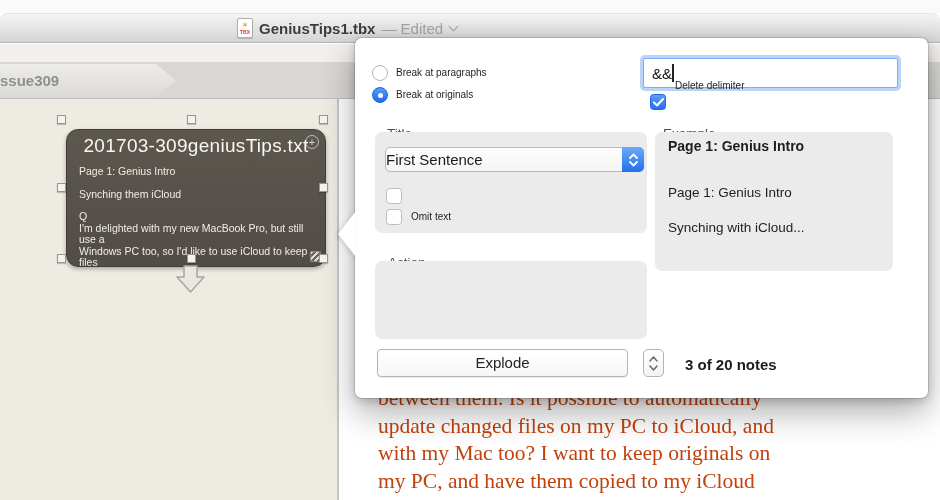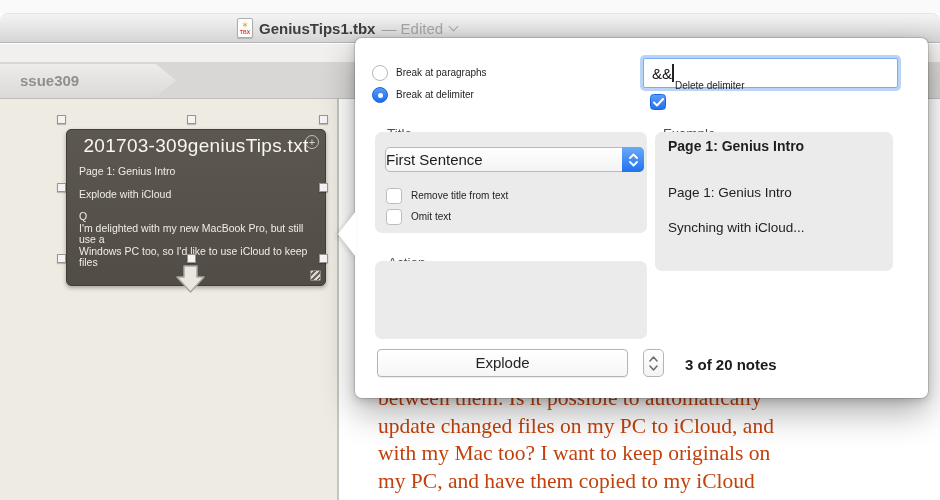--- a/index.html
+++ b/index.html
@@ -25,32 +25,32 @@
     border-right:1.8px solid #a4a4a4; border-bottom:1.8px solid #a4a4a4; transform:rotate(45deg); }
 
   
   .upper-strip { position:absolute; left:0; top:44px; width:940px; height:18px; background:#f1f0ee; }
   .tabbar { position:absolute; left:0; top:62px; width:940px; height:37px; background:#d8d7d5;
     border-bottom:1px solid #c0bfbd; }
   .tab { position:absolute; left:-16px; top:2px; height:33px; width:192px;
     background:linear-gradient(#edecea,#dbdad8);
     clip-path:polygon(0 0, calc(100% - 20px) 0, 100% 50%, calc(100% - 20px) 100%, 0 100%);
     filter:drop-shadow(1px 0 1px rgba(0,0,0,0.28)); display:flex; align-items:center; }
-  .tab-label { margin-left:36px; font-size:15px; font-weight:700; color:#8f8f8d; }
+  .tab-label { margin-left:16px; font-size:15px; font-weight:700; color:#8f8f8d; }
 
   
   .map-pane { position:absolute; left:0; top:99px; width:338px; height:401px; background:#edebe2; }
   .splitter { position:absolute; left:337px; top:99px; width:2px; height:401px; background:#c6c5c2; }
   .text-pane { position:absolute; left:339px; top:99px; width:601px; height:401px; background:#fff; }
   .serif-text { position:absolute; left:39px; top:286px; width:470px;
     font-family:"Liberation Serif","DejaVu Serif",serif; font-size:21.5px; line-height:27.6px; color:#c2410c; }
 
   
-  .note { position:absolute; left:66px; top:129px; width:260px; height:157px;
-    background:linear-gradient(#5c574f,#514c45); border:1px solid #423e37; border-radius:5px;
+  .note { position:absolute; left:66px; top:129px; width:260px; height:138px;
+    background:linear-gradient(#5c574f,#514c45); border:1px solid #423e37; border-radius:12px;
     box-shadow:0 2px 4px rgba(0,0,0,0.3); color:#f2efe8; z-index:2; }
   .note-title { text-align:center; margin-top:5px; font-size:19px; font-weight:400;
     letter-spacing:0.3px; color:#faf7f0; }
   .note-plus { position:absolute; right:6px; top:5px; width:14px; height:14px;
     border:1px solid rgba(255,255,255,0.6); border-radius:50%; color:rgba(255,255,255,0.75);
     font-size:11px; line-height:12px; text-align:center; }
   .note-body { padding:0 12px; font-size:10.5px; line-height:11.5px; color:#f0ede6; }
   .nb-m1 { margin-top:9px; } .nb-m2 { margin-top:11px; }
   .note-resize { position:absolute; right:4px; bottom:4px; width:11px; height:11px;
     border:1px solid #8a857d; border-radius:1px;
@@ -134,21 +134,21 @@
       <div>with my Mac too? I want to keep originals on</div>
       <div>my PC, and have them copied to my iCloud</div>
     </div>
   </div>
 
   <div class="note">
     <div class="note-title">201703-309geniusTips.txt</div>
     <div class="note-plus">+</div>
     <div class="note-body">
       <div class="nb-m1">Page 1: Genius Intro</div>
-      <div class="nb-m2">Explode with iCloud</div>
+      <div class="nb-m2">Synching them iCloud</div>
       <div class="nb-m2">Q</div>
       <div>I'm delighted with my new MacBook Pro, but still use a</div>
       <div>Windows PC too, so I'd like to use iCloud to keep files</div>
     </div>
     <div class="note-resize"></div>
   </div>
 
   <div class="handle" style="left:57px;top:115px;"></div>
   <div class="handle" style="left:187px;top:115px;"></div>
   <div class="handle" style="left:319px;top:115px;"></div>
@@ -168,21 +168,21 @@
     <svg width="18" height="46" viewBox="0 0 18 46">
         <polygon points="18,0 0,23 18,46" fill="#ffffff"></polygon>
       </svg>
   </div>
 
   <div class="popover">
 
     <div class="pp radio" style="left:17px;top:27px;"></div>
     <div class="pp lbl" style="left:41px;top:27px;">Break at paragraphs</div>
     <div class="pp radio on" style="left:17px;top:49px;"></div>
-    <div class="pp lbl" style="left:41px;top:49px;">Break at delimiter</div>
+    <div class="pp lbl" style="left:41px;top:49px;">Break at originals</div>
 
     <input class="pp delim-input" value="&amp;&amp;" style="">
     <div class="pp caret"></div>
 
     <div class="pp cb on" style="left:295px;top:56px;">
       <svg width="11" height="9" viewBox="0 0 11 9">
           <path d="M1,4.5 L4,7.5 L10,1" stroke="#fff" stroke-width="2" fill="none" stroke-linecap="round" stroke-linejoin="round"></path>
         </svg>
     </div>
     <div class="pp lbl" style="left:320px;top:40px;">Delete delimiter</div>
@@ -192,21 +192,20 @@
     <div class="pp select">
       <span>First Sentence</span>
       <span class="select-cap">
         <svg width="9" height="14" viewBox="0 0 9 14">
             <path d="M1,5 L4.5,1.5 L8,5" stroke="#fff" stroke-width="1.8" fill="none" stroke-linecap="round" stroke-linejoin="round"></path>
             <path d="M1,9 L4.5,12.5 L8,9" stroke="#fff" stroke-width="1.8" fill="none" stroke-linecap="round" stroke-linejoin="round"></path>
           </svg>
       </span>
     </div>
     <div class="pp cb" style="left:31px;top:150px;"></div>
-    <div class="pp lbl" style="left:56px;top:150px;">Remove title from text</div>
     <div class="pp cb" style="left:31px;top:171px;"></div>
     <div class="pp lbl" style="left:56px;top:171px;">Omit text</div>
 
     <div class="pp sec-lbl" style="left:308px;top:80px;">Example</div>
     <div class="pp groupbox" style="left:300px;top:94px;width:238px;height:139px;">
       <div class="ex-item ex-bold" style="top:6px;">Page 1: Genius Intro</div>
       <div class="ex-item" style="top:53px;">Page 1: Genius Intro</div>
       <div class="ex-item" style="top:88px;">Synching with iCloud...</div>
     </div>
 

